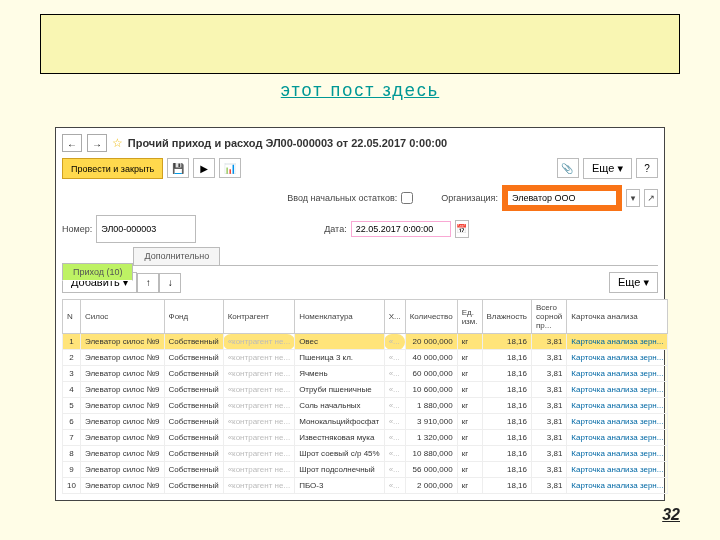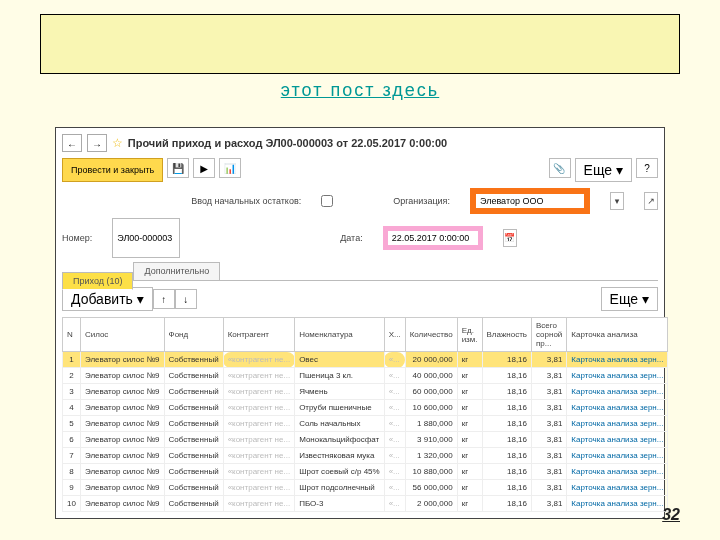--- a/index.html
+++ b/index.html
@@ -73,57 +73,57 @@
     align-items: center;
     justify-content: center;
     font-size: 10px;
     cursor: pointer;
   }
   .spacer { flex: 1; }
   .btn-text {
     border: 1px solid #bbb;
     background: #fff;
     padding: 3px 8px;
-    font-size: 14px;
+    font-size: 11px;
     cursor: pointer;
   }
   .form-row {
     display: flex;
     align-items: center;
-    gap: 20px;
+    gap: 4px;
     justify-content: flex-end;
     margin-bottom: 4px;
     font-size: 9px;
     color: #444;
   }
   .form-row.left { justify-content: flex-start; }
   .checkbox { width:12px; height:12px; cursor:pointer; }
   .org-input {
     border: 6px solid #f97316;
     padding: 2px 4px;
     font-size: 9px;
     width: 120px;
   }
   .clr-btn {
     border:1px solid #bbb; background:#fff; width:14px; height:18px;
     display:flex;align-items:center;justify-content:center;cursor:pointer;font-size:9px;
   }
-  .number-input { border:1px solid #bbb; padding:14px 4px; font-size:9px; width:68px; }
-  .date-input { border:5px solid #f9a8d4; padding:2px 4px; font-size:9px; width:100px; }
+  .number-input { border:1px solid #bbb; padding:8px 4px; font-size:9px; width:100px; }
+  .date-input { border:1px solid #f9a8d4; padding:2px 4px; font-size:9px; width:100px; }
 
   .tabs {
     display:flex; gap:0; margin-top:4px;
     border-bottom:1px solid #bbb;
   }
   .tab {
     padding:3px 10px; font-size:9px; color:#555;
     border:1px solid #bbb; border-bottom:none;
     background:#f5f5f5; cursor:pointer;
   }
-  .tab.active { background:#fde047; border-bottom:1px solid #fff; position:relative; top:10px; }
+  .tab.active { background:#bef264; border-bottom:1px solid #fff; position:relative; top:16px; }
 
   .toolbar3 {
     display:flex; align-items:center; gap:0; margin:6px 0;
   }
 
   table {
     width:100%;
     border-collapse:collapse;
     font-size:8px;
   }

